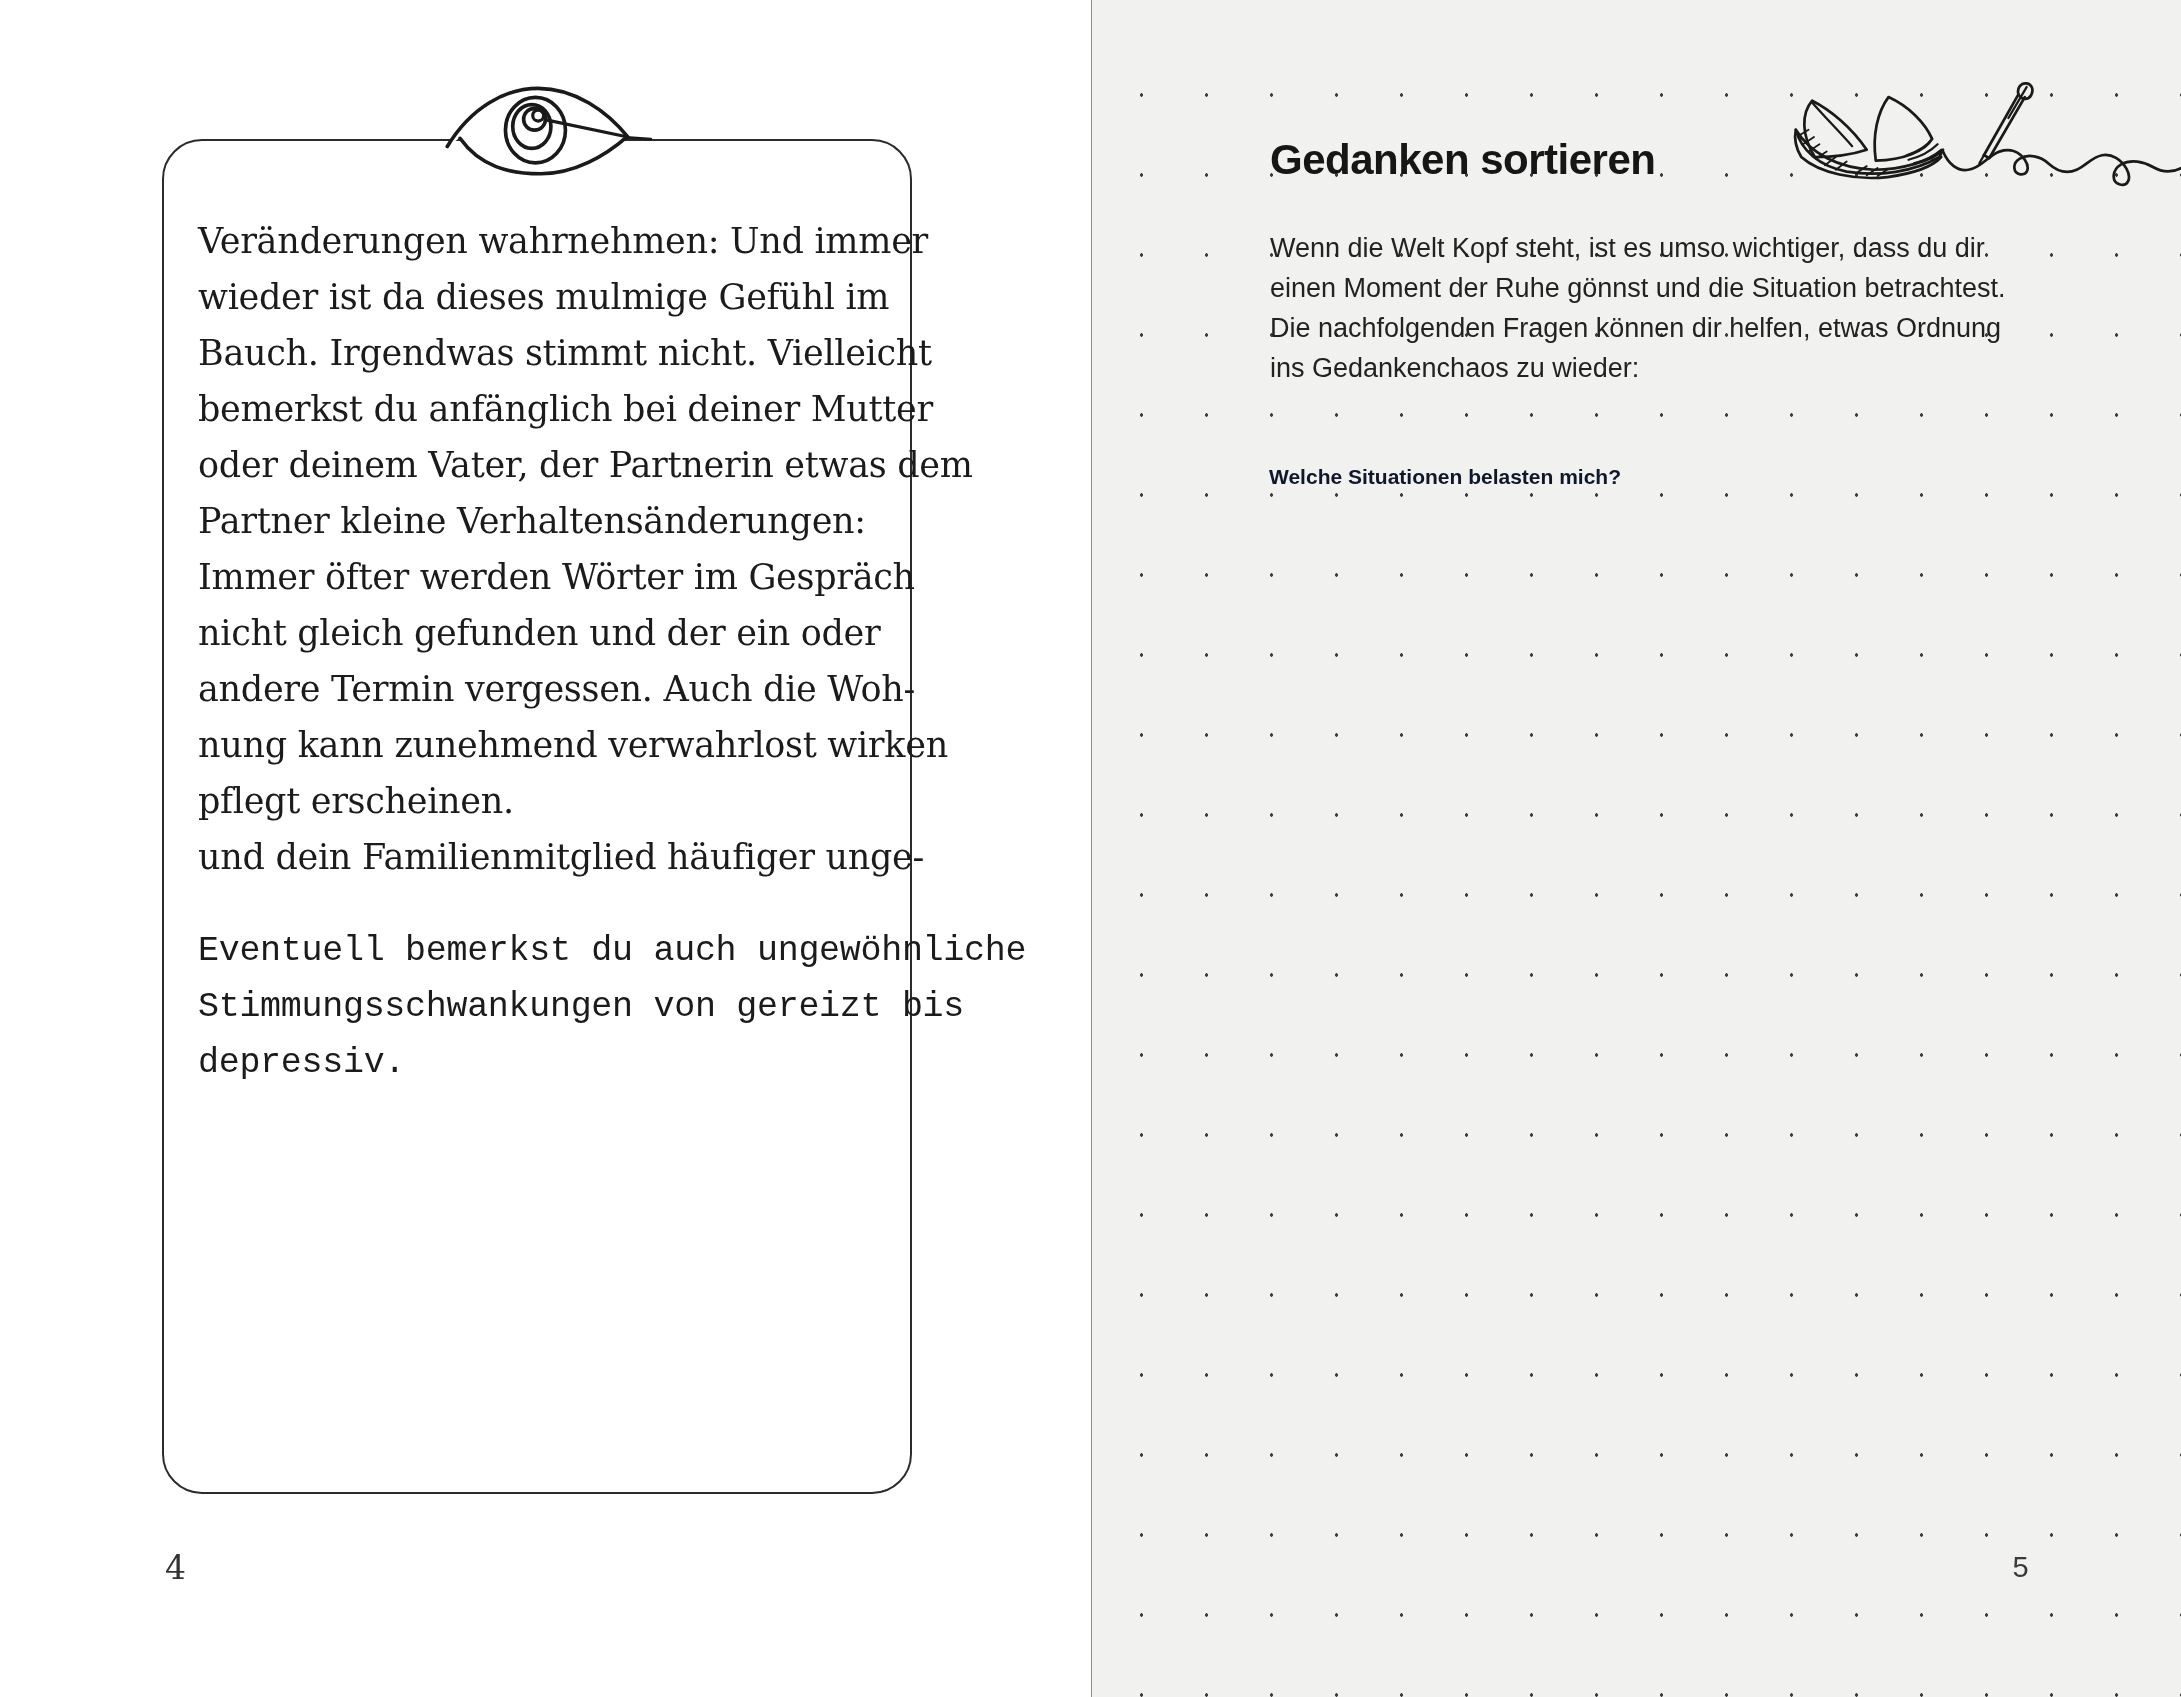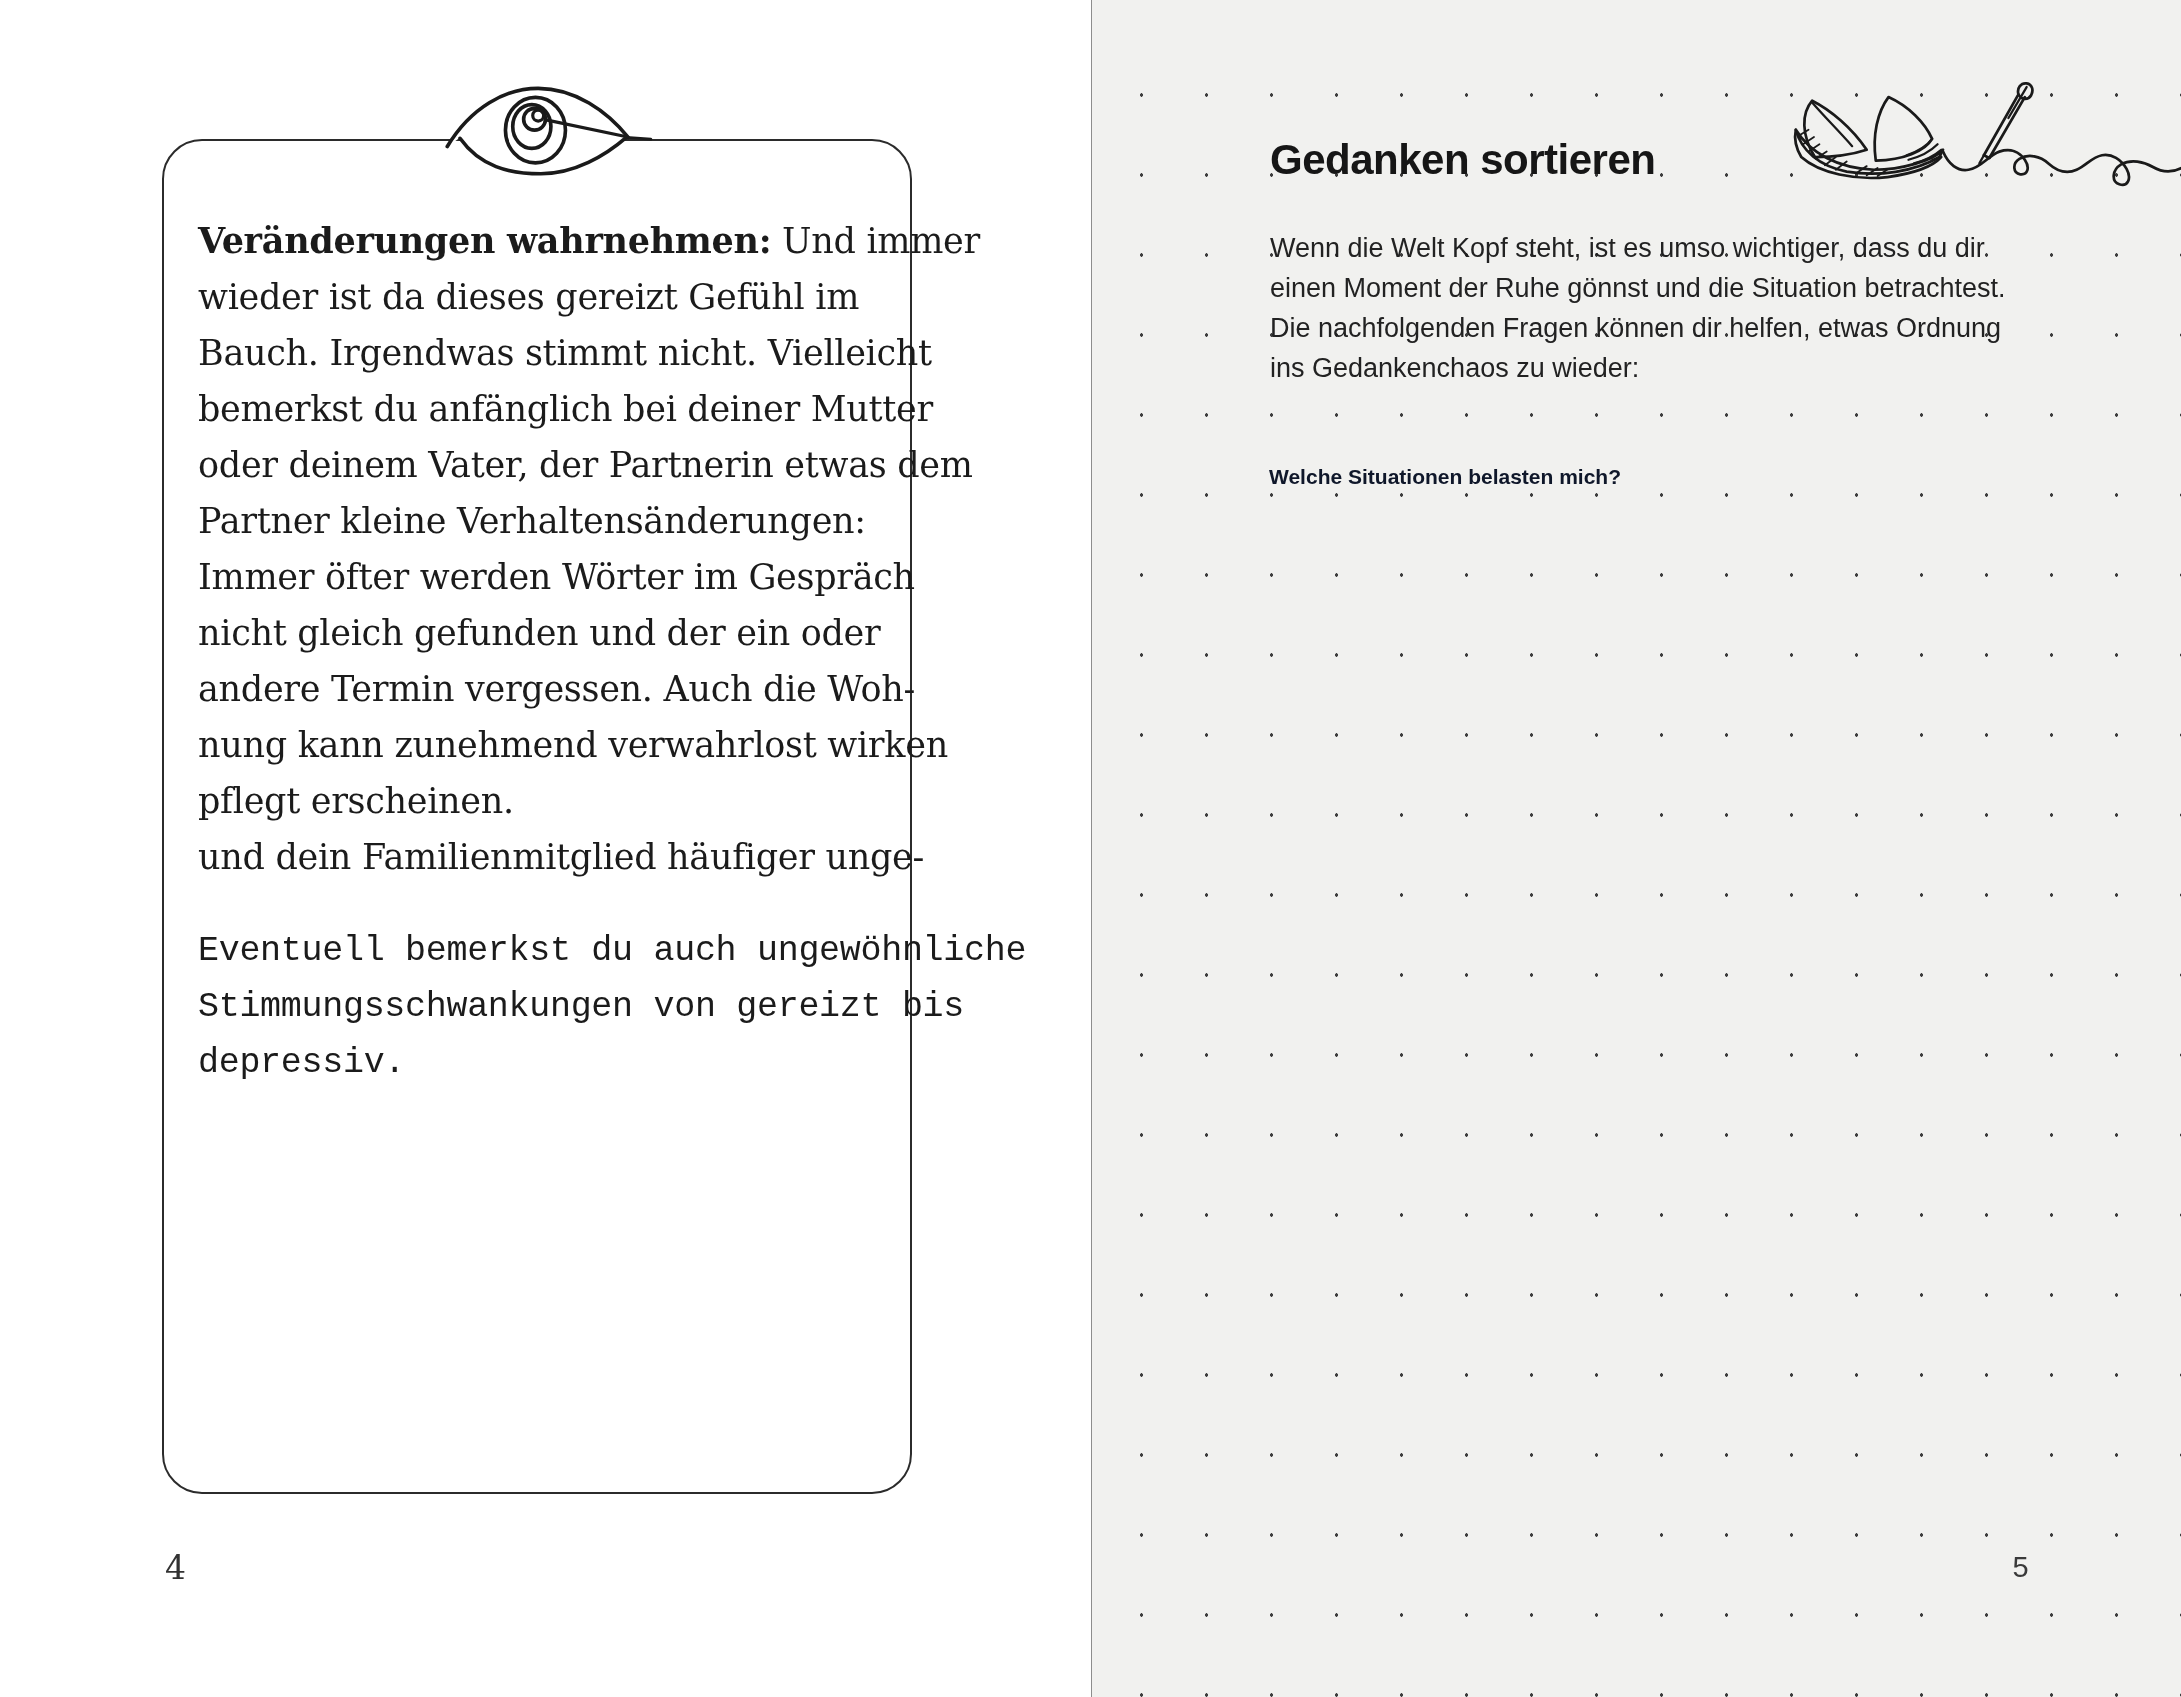--- a/index.html
+++ b/index.html
@@ -7,21 +7,21 @@
   .spread{position:relative;width:2182px;height:1697px;background:#ffffff;overflow:hidden;}
 
   
   .left-page{position:absolute;left:0;top:0;width:1091px;height:1697px;background:#ffffff;}
   .note-box{position:absolute;left:162px;top:139px;width:750px;height:1355px;
             border:2.3px solid #2b2b2b;border-radius:40px;box-sizing:border-box;}
   .note-text{position:absolute;left:198px;top:213px;width:718px;
              font-family:"DejaVu Serif","Liberation Serif",serif;
              font-size:35px;letter-spacing:-0.3px;color:#1b1b1b;}
   .note-text .line{height:56px;line-height:56px;white-space:nowrap;}
-  .note-text .lead{font-weight:700;}
+  .note-text .lead{font-weight:400;}
   .keep-space{white-space:pre;}
   .para2{margin-top:38px;font-family:Liberation Mono, monospace;}
   .eye-svg{position:absolute;left:400px;top:50px;width:300px;height:173px;}
   .page-num-left{position:absolute;left:153px;top:1548px;width:45px;text-align:center;
                  font-family:"DejaVu Serif","Liberation Serif",serif;font-size:33px;color:#333;}
 
   
   .right-page{position:absolute;left:1091px;top:0;width:1091px;height:1697px;
               background:#f1f1ef;border-left:1.8px solid #8d8d8d;box-sizing:border-box;}
   .dot-grid{position:absolute;left:17.3px;top:55px;right:0;bottom:0;
@@ -63,21 +63,21 @@
       <ellipse class="ink" stroke-width="4" cx="589" cy="143" rx="33" ry="36"></ellipse>
       <ellipse class="ink" stroke-width="4" cx="585" cy="139" rx="21" ry="24"></ellipse>
       <circle class="ink" stroke-width="4" cx="588" cy="131" r="12"></circle>
       <circle class="ink" stroke-width="3.5" cx="592" cy="127" r="6"></circle>
 
       <path class="ink" stroke-width="3.5" d="M602,132 L688,150"></path>
     </svg>
 
     <div class="note-text">
       <div class="line"><span class="lead">Veränderungen wahrnehmen:</span><span class="keep-space"> Und immer</span></div>
-      <div class="line">wieder ist da dieses gereizt Gefühl im</div>
+      <div class="line">wieder ist da dieses mulmige Gefühl im</div>
       <div class="line">Bauch. Irgendwas stimmt nicht. Vielleicht</div>
       <div class="line">bemerkst du anfänglich bei deiner Mutter</div>
       <div class="line">oder deinem Vater, der Partnerin etwas dem</div>
       <div class="line">Partner kleine Verhaltensänderungen:</div>
       <div class="line">Immer öfter werden Wörter im Gespräch</div>
       <div class="line">nicht gleich gefunden und der ein oder</div>
       <div class="line">andere Termin vergessen. Auch die Woh-</div>
       <div class="line">nung kann zunehmend verwahrlost wirken</div>
       <div class="line">pflegt erscheinen.</div>
       <div class="line">und dein Familienmitglied häufiger unge-</div>

